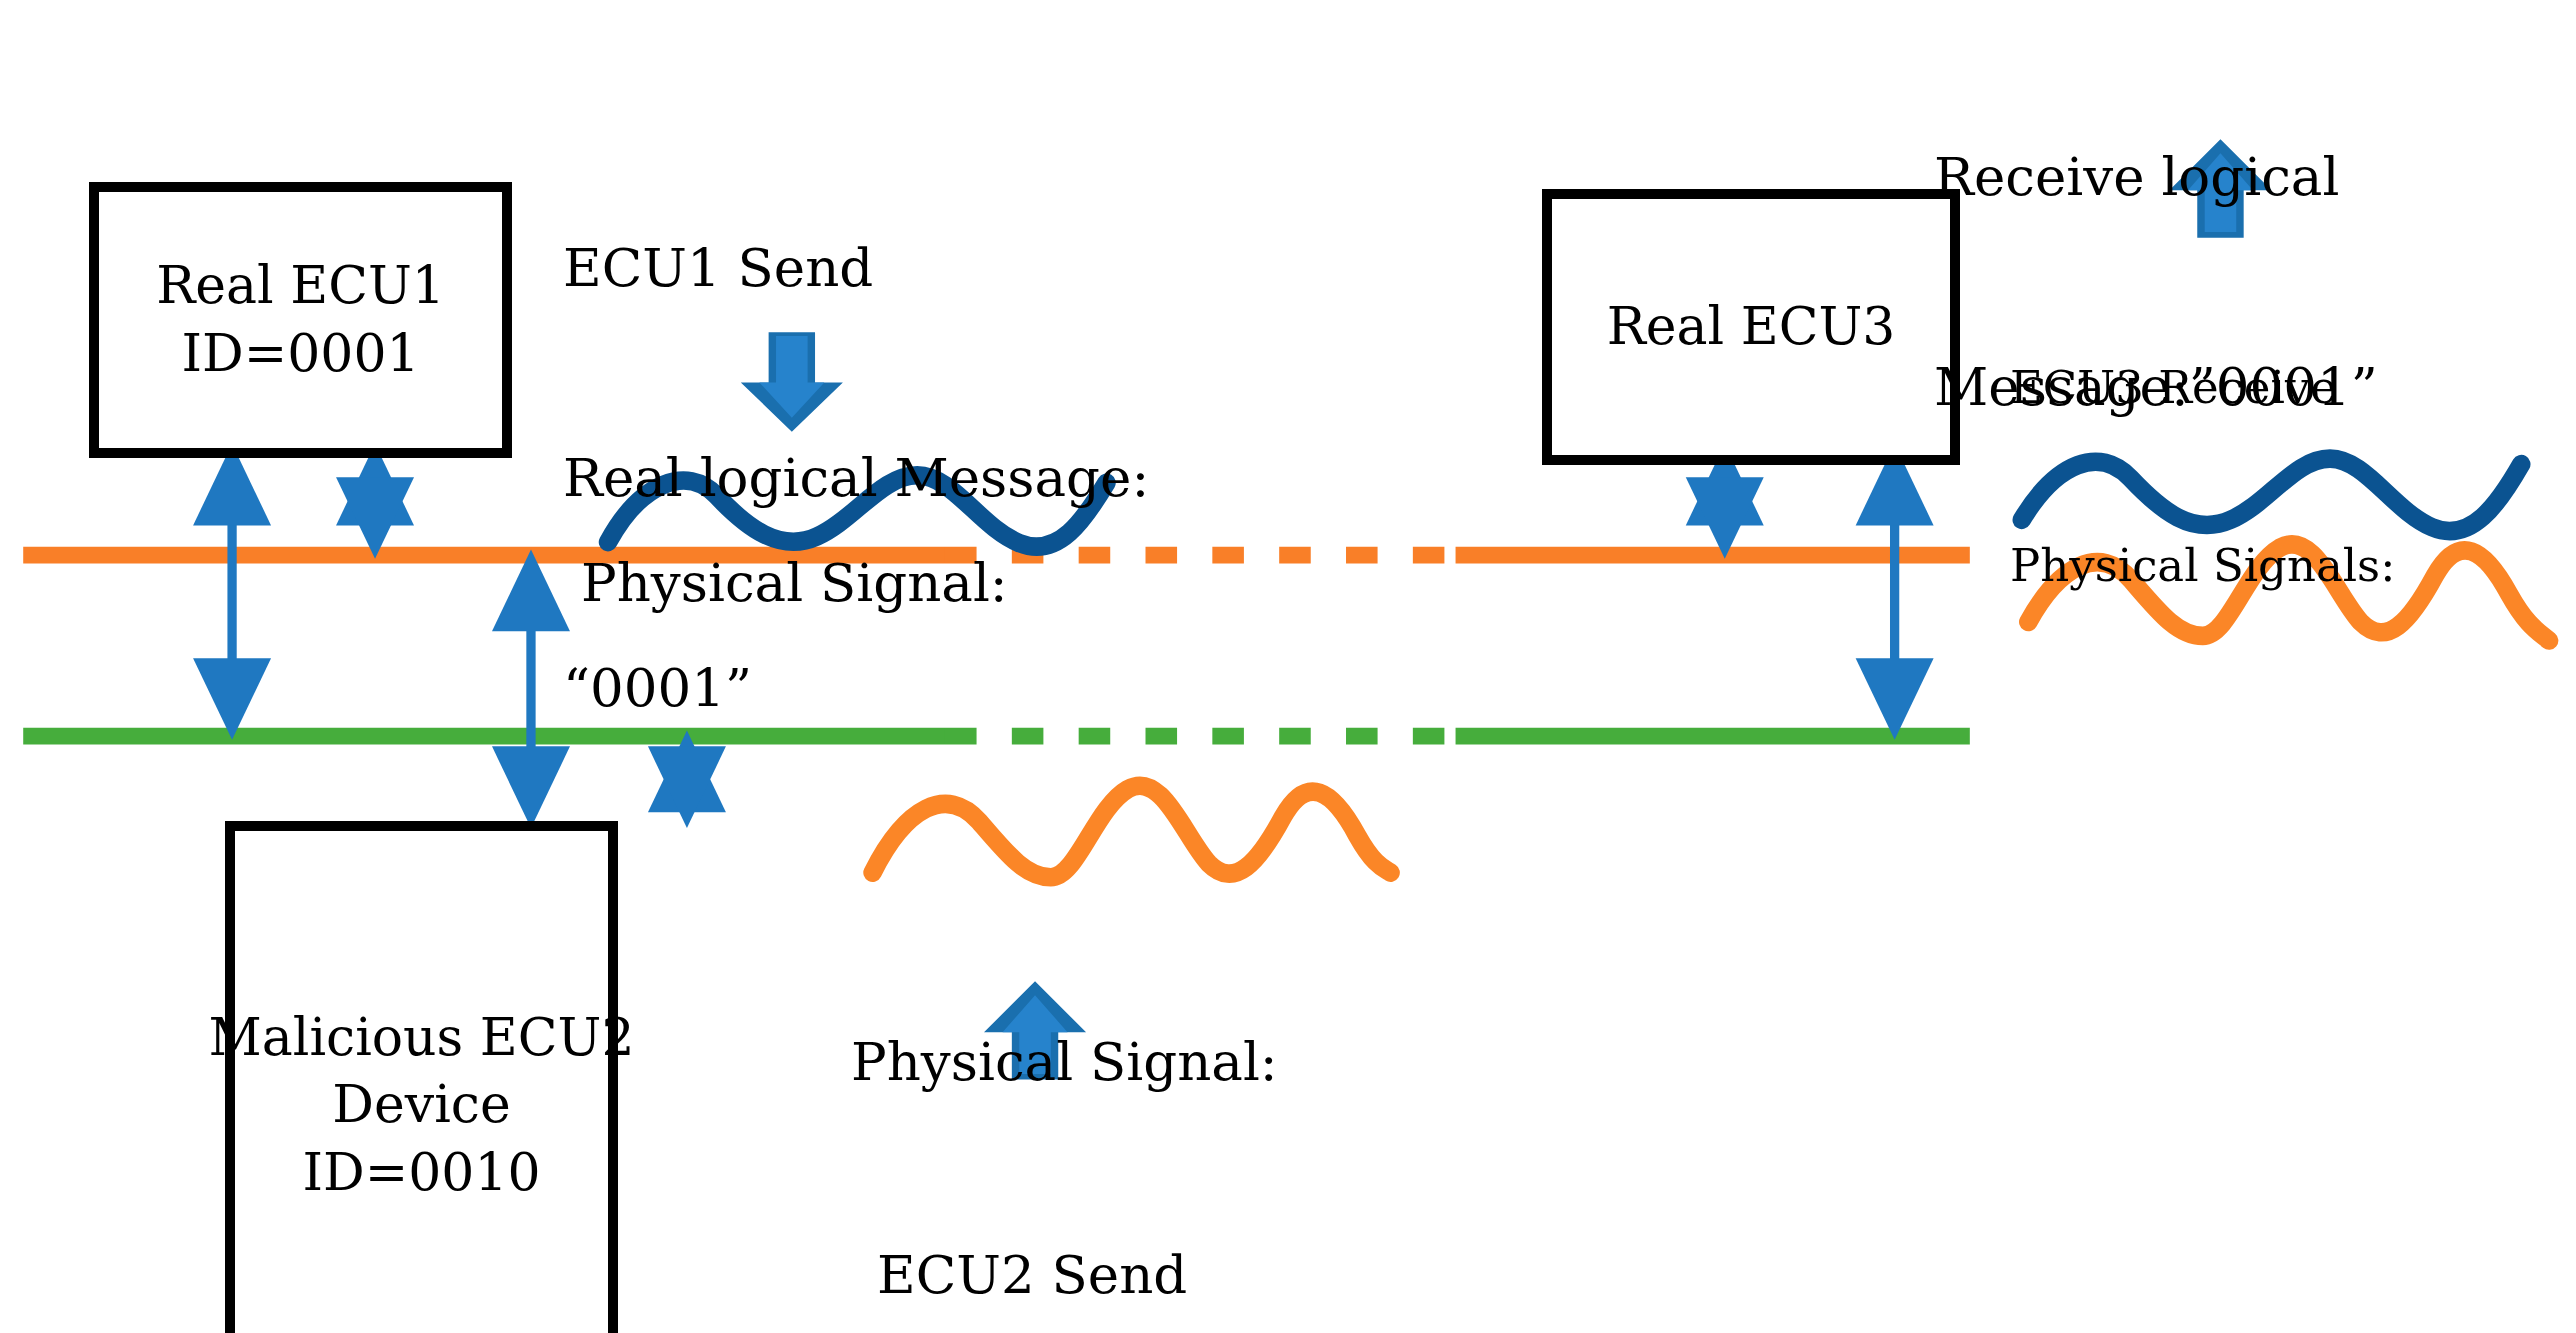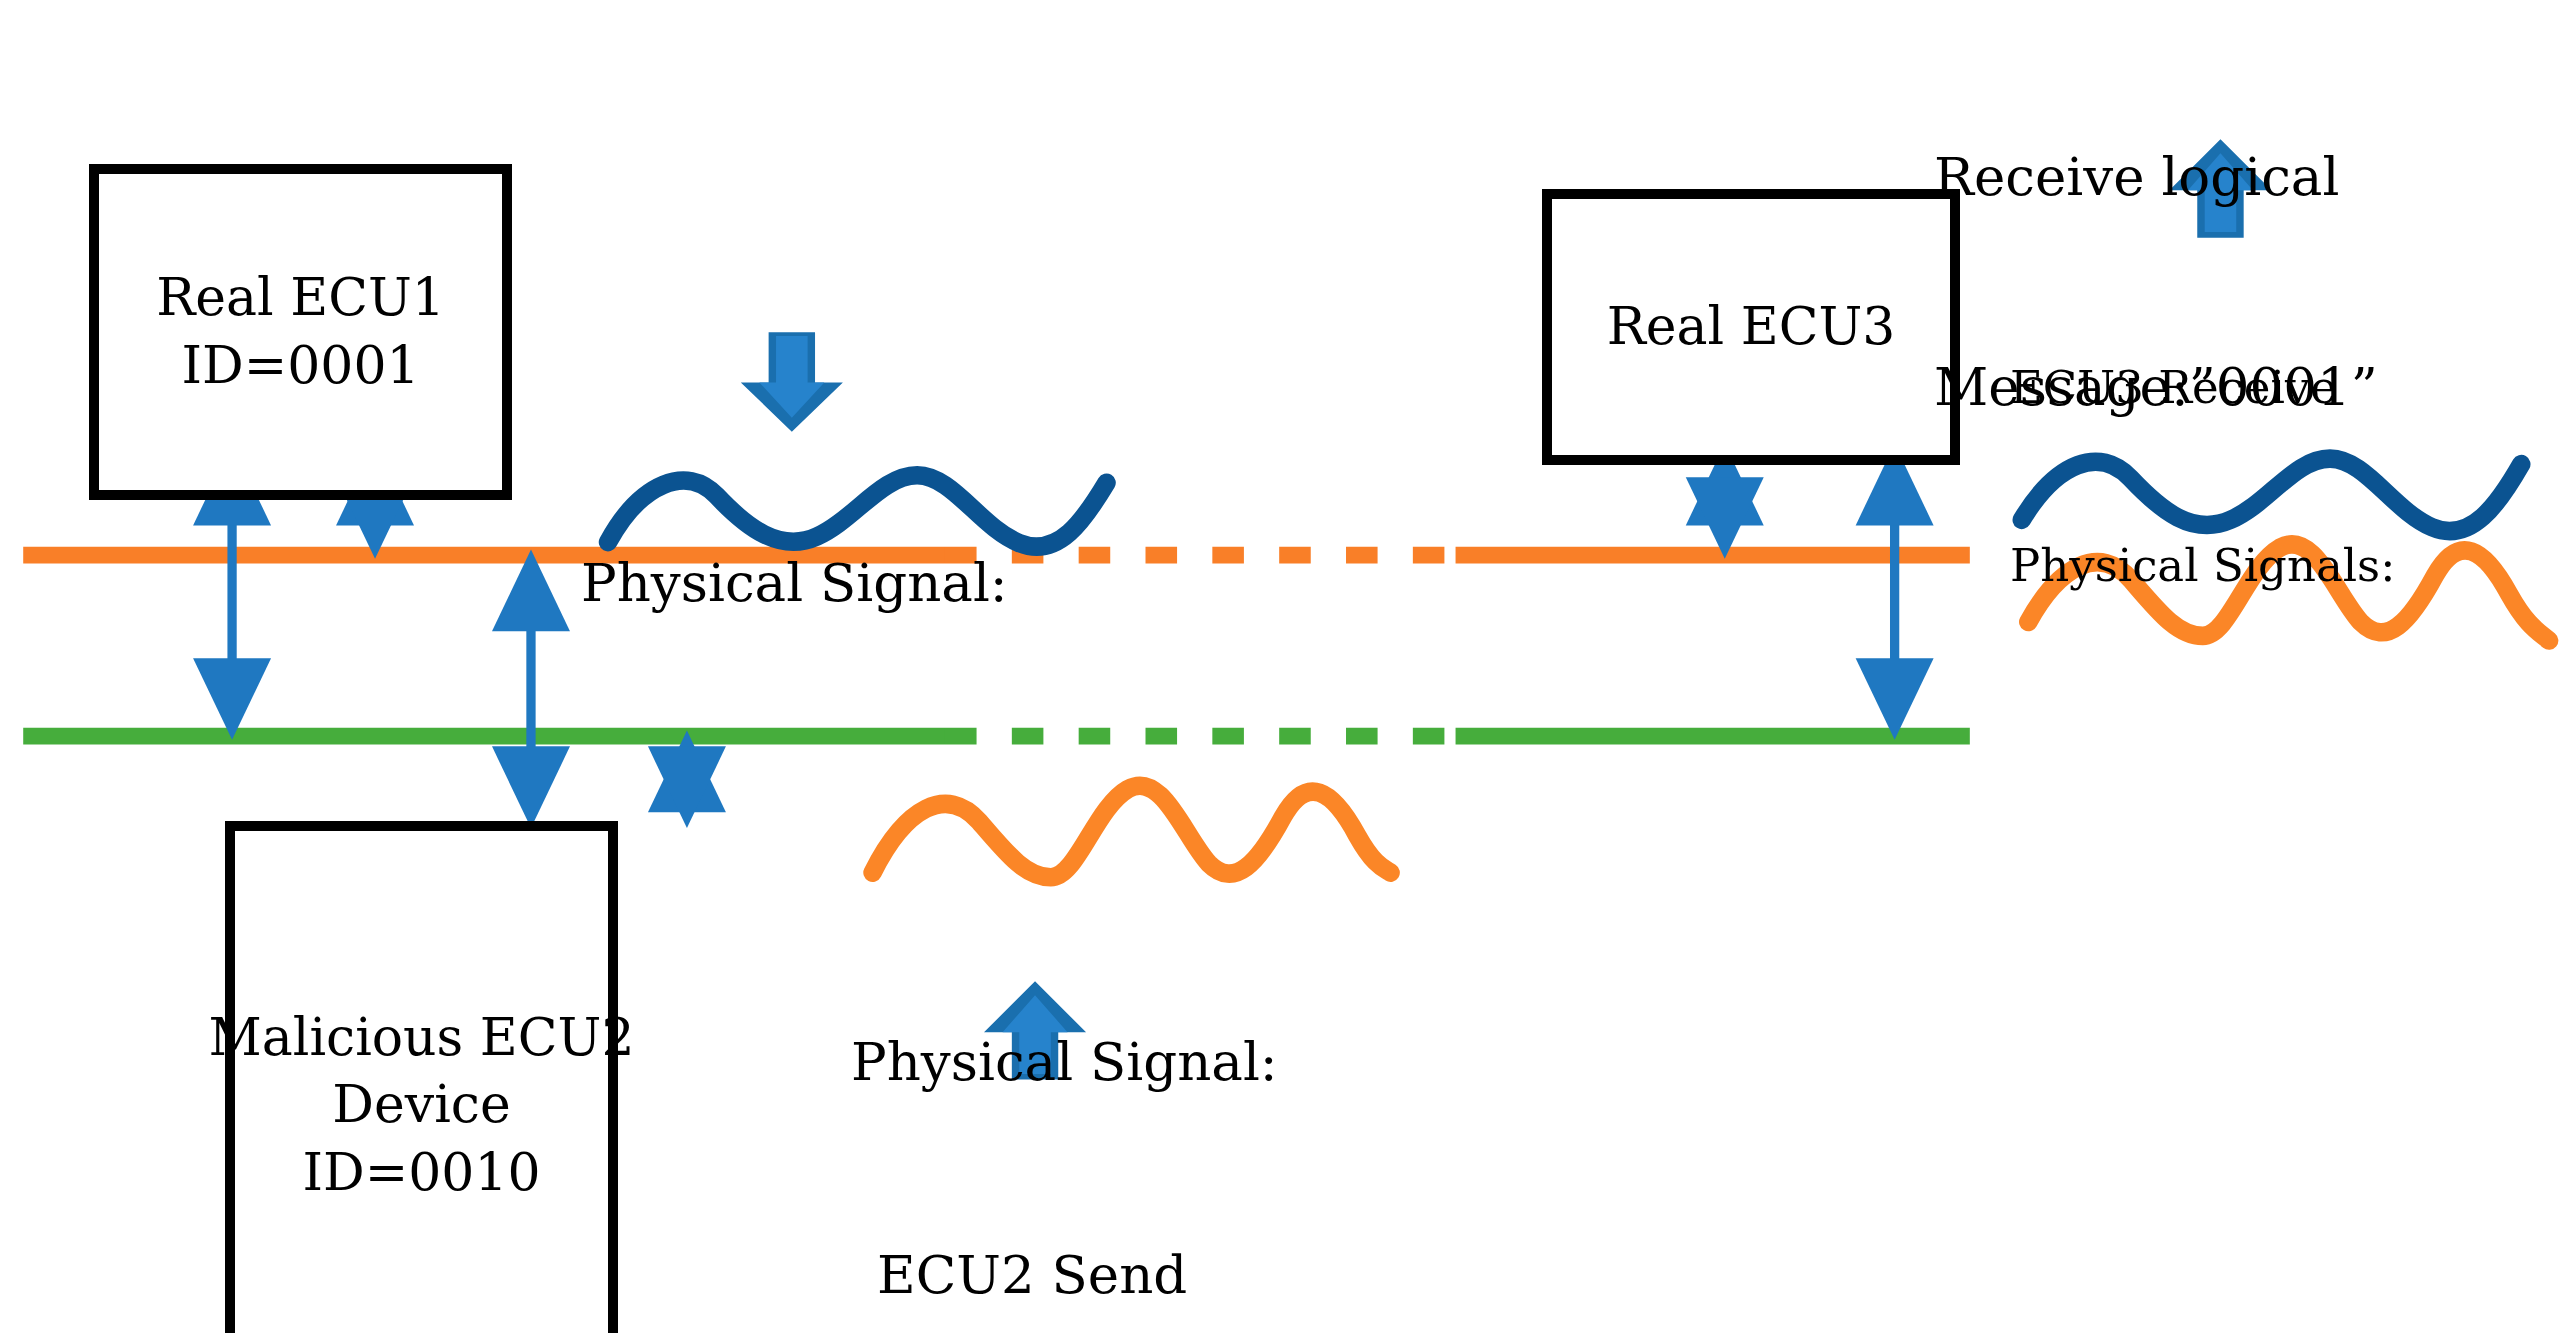--- a/index.html
+++ b/index.html
@@ -41,21 +41,21 @@
     display: block;
     white-space: nowrap;
   }
   .note {
     position: absolute;
     color: #000000;
     line-height: 1.32;
     white-space: pre;
   }
   .note-line { display: block; }
-  #box-ecu1 { left: 89px;  top: 164px;  width: 423px;  height: 336px;  font-size: 52px; }
+  #box-ecu1 { left: 89px;  top: 182px;  width: 423px;  height: 276px;  font-size: 52px; }
   #box-ecu3 { left: 1542px;top: 169px;  width: 418px;  height: 276px;  font-size: 52px; margin-top: 20px; }
   #box-ecu2 { left: 225px; top: 821px;  width: 393px;  height: 568px;  font-size: 52px; }
   #note-ecu1-send       { left: 563px;  top: 93px;  font-size: 53px; }
   #note-phys-top        { left: 581px;  top: 408px;  font-size: 53px; }
   #note-receive-logical { left: 1934px; top: 1.9px;    font-size: 53px; }
   #note-ecu3-receive    { left: 2010px; top: 239px;  font-size: 45px; }
   #note-phys-bottom     { left: 851px;  top: 887px;  font-size: 53px; }
   #note-ecu2-send       { left: 877px;  top: 1100px; font-size: 53px; }
 </style>
 </head>
@@ -172,20 +172,25 @@
   <div class="ecu-box" id="box-ecu3">
     <span class="ecu-line">Real ECU3</span>
   </div>
 
   <div class="ecu-box" id="box-ecu2">
     <span class="ecu-line">Malicious ECU2</span>
     <span class="ecu-line">Device</span>
     <span class="ecu-line">ID=0010</span>
   </div>
 
+  <div class="note" id="note-ecu1-send">
+    <span class="note-line">ECU1 Send</span>
+    <span class="note-line">Real logical Message:</span>
+    <span class="note-line">“0001”</span>
+  </div>
 
   <div class="note" id="note-phys-top">
     <span class="note-line">Physical Signal:</span>
   </div>
 
   <div class="note" id="note-receive-logical">
     <span class="note-line">Receive logical</span>
     <span class="note-line">Message:”0001”</span>
   </div>
 

